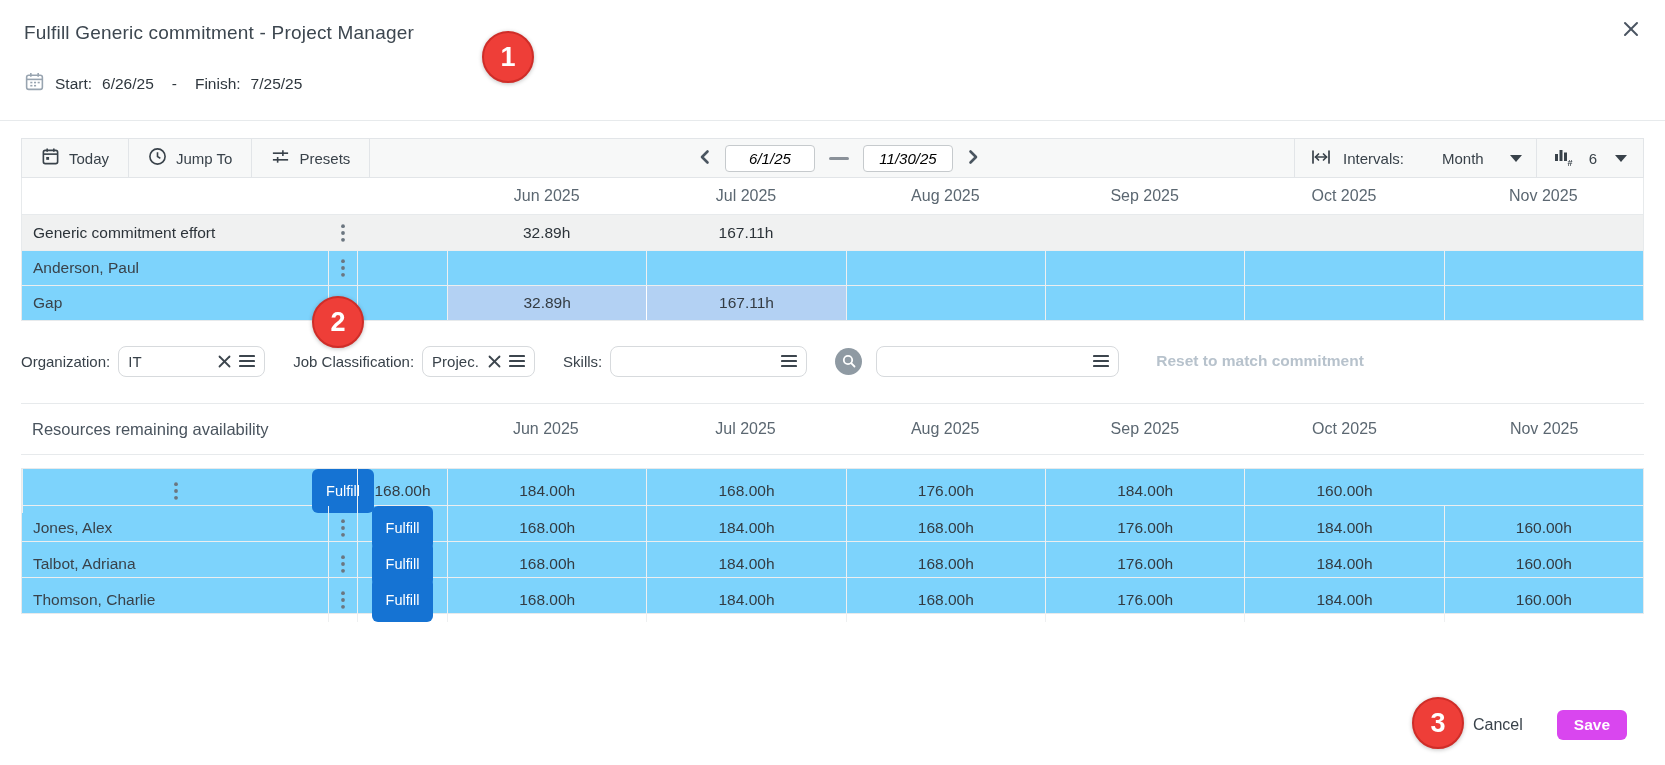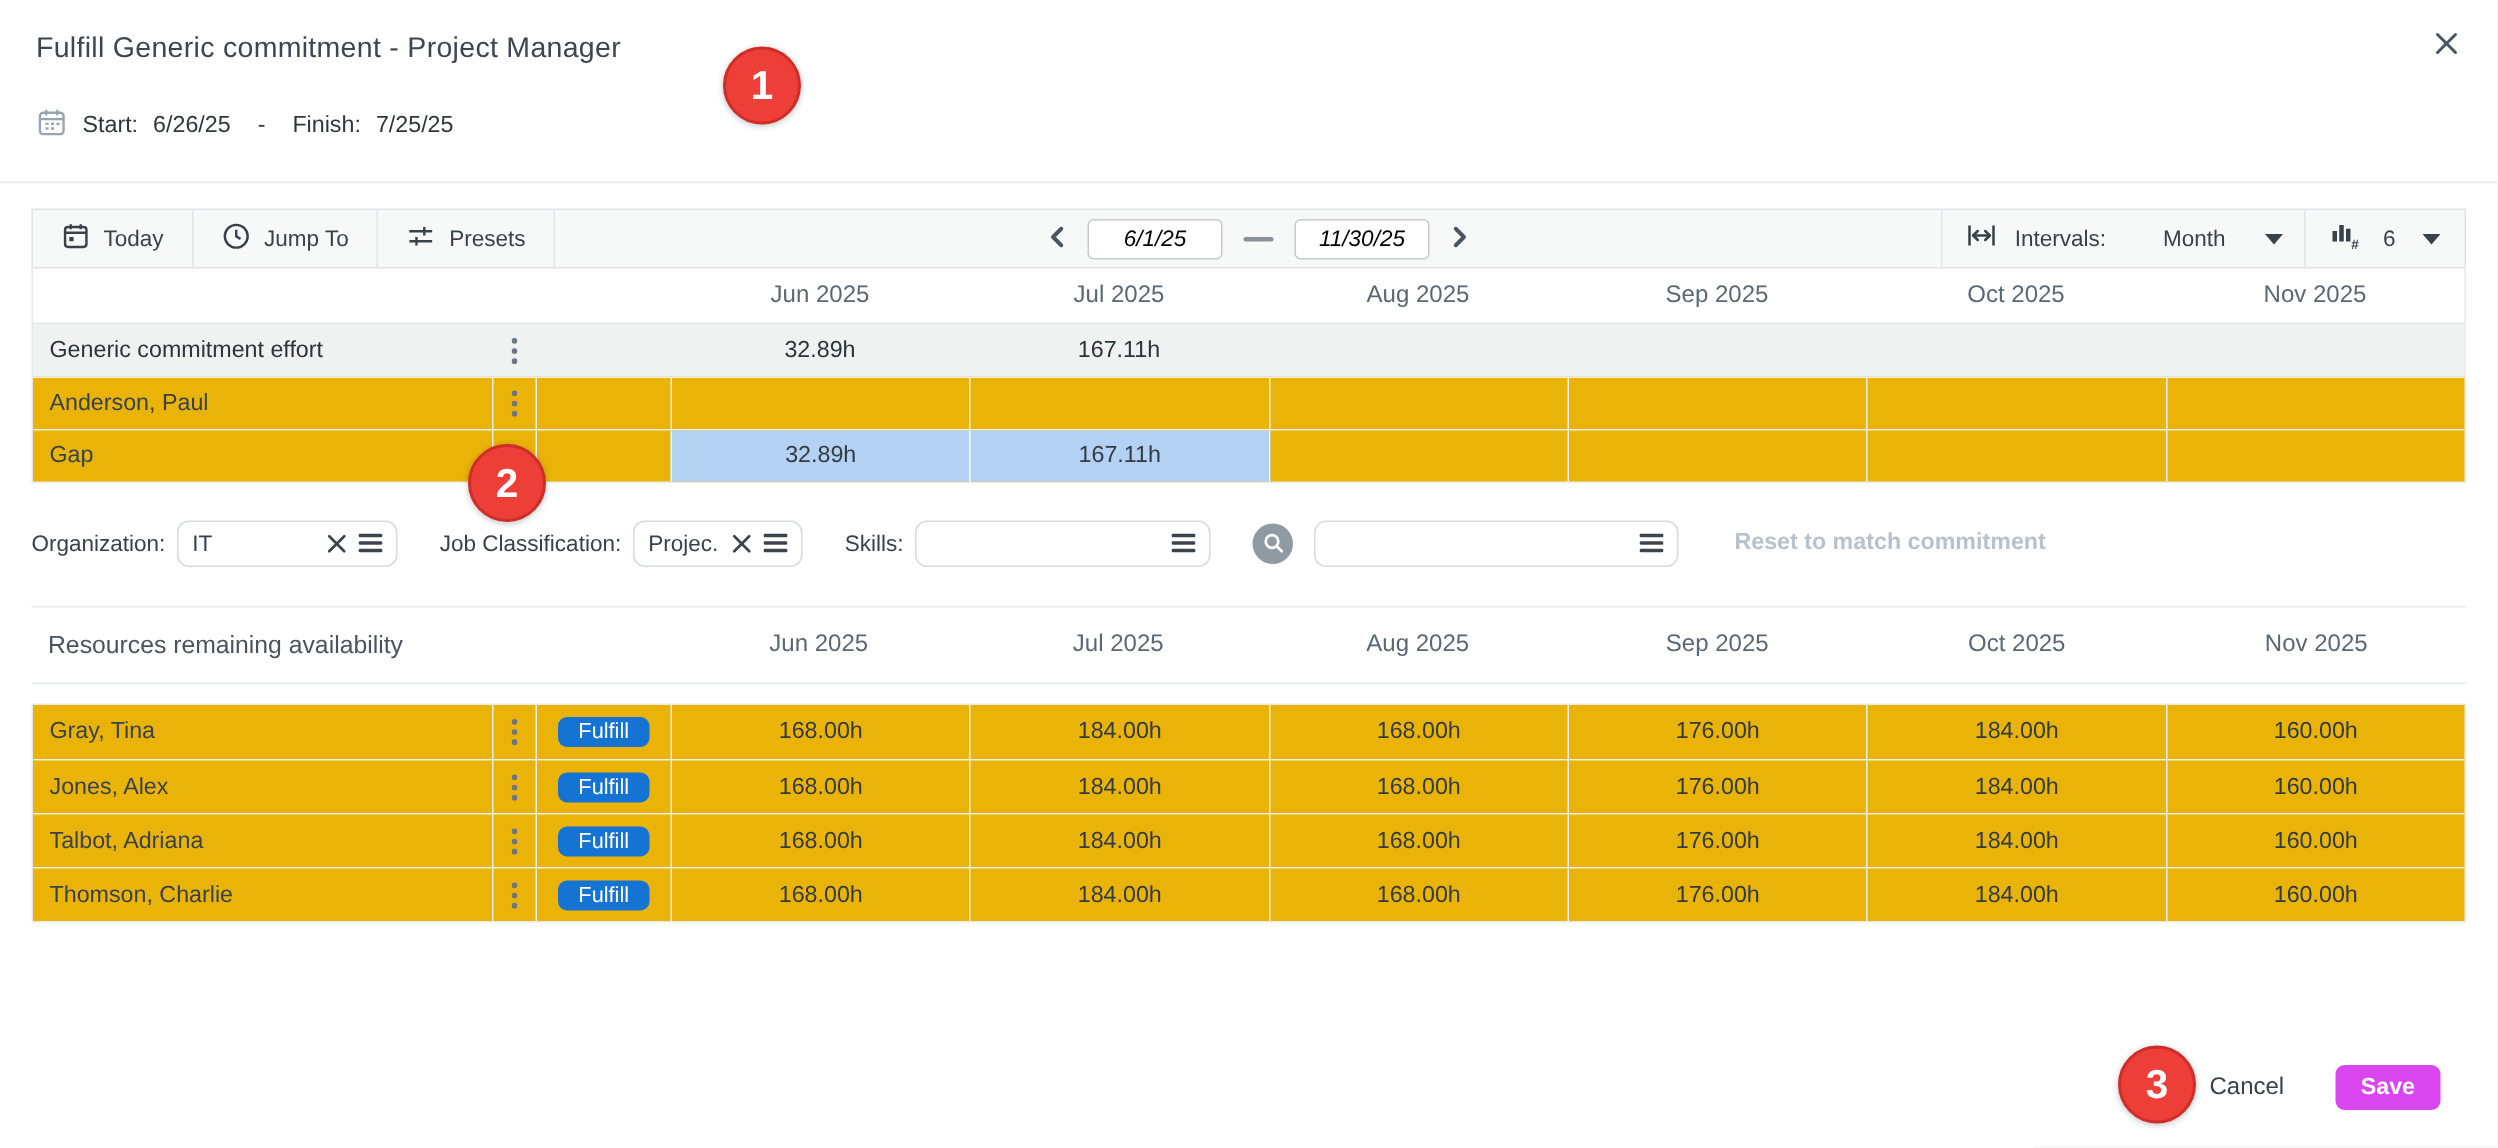--- a/index.html
+++ b/index.html
@@ -30,21 +30,21 @@
   .intervals-group { display:flex; align-items:center; height:100%; padding:0 14px 0 16px; gap:12px; cursor:pointer; }
   .intervals-label { margin-right:26px; }
   .caret-down { width:0; height:0; border-left:6px solid transparent; border-right:6px solid transparent; border-top:7px solid #39424a; margin-left:14px; }
   .count-group { display:flex; align-items:center; height:100%; padding:0 16px; gap:14px; cursor:pointer; }
 
   
   .grid-row, .grid-head { display:grid; grid-template-columns:306px 29px 90px repeat(6, 1fr); align-items:stretch; }
   .months-head { height:37px; border:1px solid #e7eaec; border-top:none; background:#fff; }
   .months-head .mcell, .res-band .mcell { display:flex; align-items:center; justify-content:center; font-size:16px; color:#5b6771; }
   .ctable { border:1px solid #e7eaec; border-top:none; }
-  .row { height:35px; border-top:1px solid #eceeef; background:#eab308; }
+  .row { height:35px; border-top:1px solid #eceeef; background:#7dd3fc; }
   .row.gray { background:#f0f1f1; border-top:none; }
   .cell { display:flex; align-items:center; justify-content:center; font-size:15.5px; color:#333b42; border-left:1px solid #eef0f1; }
   .row.gray .cell { border-left:none; color:#2c3339; }
   .cell.name { justify-content:flex-start; padding-left:11px; border-left:none; font-size:15.5px; color:#39424a; }
   .cell.hl { background:#b3d1f3; }
   .cell.hl + .cell.hl { border-left:1px solid #ffffff; }
   .kebab-btn { background:none; border:none; cursor:pointer; width:100%; height:100%; display:flex; align-items:center; justify-content:center; }
 
   
   .filter-row { display:flex; align-items:center; margin-top:24px; height:32px; font-size:15px; color:#39424a; }
@@ -54,21 +54,21 @@
   .f-icon { display:flex; align-items:center; justify-content:center; cursor:pointer; background:none; border:none; padding:0; }
   .search-circle { width:27px; height:27px; border-radius:50%; background:#8f9aa3; display:flex; align-items:center; justify-content:center; margin:0 14px 0 28px; border:none; cursor:pointer; }
   .reset-link { margin-left:37px; color:#b7c2cc; font-size:15.5px; font-weight:bold; cursor:pointer; background:none; border:none; font-family:inherit; white-space:nowrap; }
 
   
   .res-band { margin-top:26px; height:52px; border-top:1px solid #e7eaec; border-bottom:1px solid #e7eaec; align-items:stretch; }
   .res-title { grid-column:1 / span 3; display:flex; align-items:center; padding-left:11px; font-size:16.5px; color:#4a545e; }
   .rtable { margin-top:13px; border:1px solid #e7eaec; }
   .rtable .row { height:36px; }
   .rtable .row:first-child { border-top:none; }
-  .fulfill-btn { background:#1573d3; color:#fff; border:none; border-radius:6px; height:20px; padding:0 14px; font-size:14.5px; font-family:inherit; cursor:pointer; }
+  .fulfill-btn { background:#1573d3; color:#fff; border:none; border-radius:6px; height:44px; padding:0 14px; font-size:14.5px; font-family:inherit; cursor:pointer; }
 
   
   .footer { position:absolute; right:38px; bottom:25px; display:flex; align-items:center; gap:34px;margin-top:48px; }
   .cancel-btn { background:none; border:none; font-size:16px; color:#39424a; cursor:pointer; font-family:inherit; }
   .save-btn { background:#d946ef; color:#fff; border:none; border-radius:6px; height:30px; padding:0 17px; font-size:15.5px; font-weight:bold; cursor:pointer; font-family:inherit; }
 
   
   .badge { position:absolute; width:52px; height:52px; border-radius:50%; background:#ee3e38; border:2px solid #cf2d28; color:#fff; font-size:27px; font-weight:bold; display:flex; align-items:center; justify-content:center; box-shadow:0 1px 4px rgba(0,0,0,.25); }
   .badge-1 { left:482px; top:31px; }
   .badge-2 { left:312px; top:296px; }
@@ -343,21 +343,20 @@
       <div class="mcell">Jul 2025</div>
       <div class="mcell">Aug 2025</div>
       <div class="mcell">Sep 2025</div>
       <div class="mcell">Oct 2025</div>
       <div class="mcell">Nov 2025</div>
     </div>
 
     <div class="rtable">
 
       <div class="grid-row row">
-        <div class="cell name">Gray, Tina</div>
         <div class="cell">
           <button class="kebab-btn">
             <svg class="kebab-dots" width="4" height="18" viewBox="0 0 4 18" fill="#6b7680">
               <circle cx="2" cy="2.2" r="1.9"></circle>
                 <circle cx="2" cy="9" r="1.9"></circle>
                 <circle cx="2" cy="15.8" r="1.9"></circle>
             </svg>
           </button>
         </div>
         <div class="cell">

